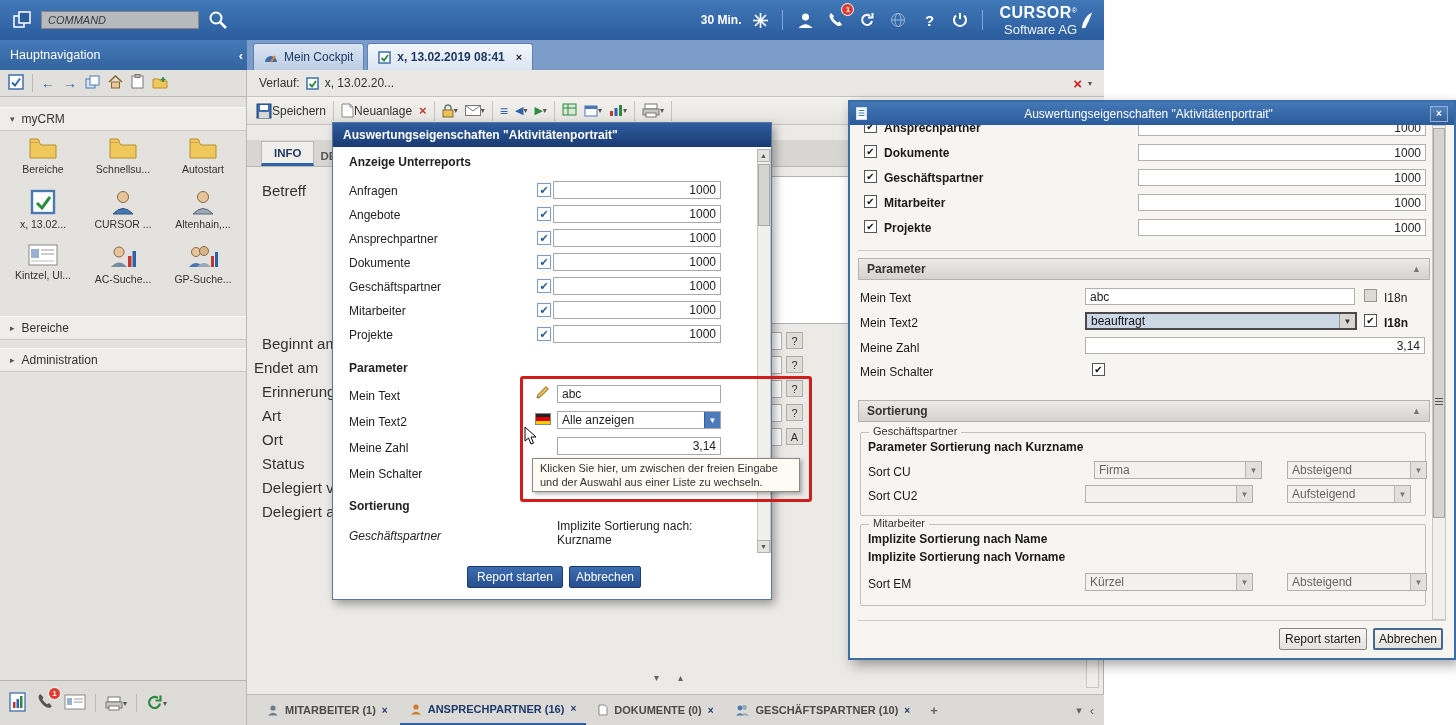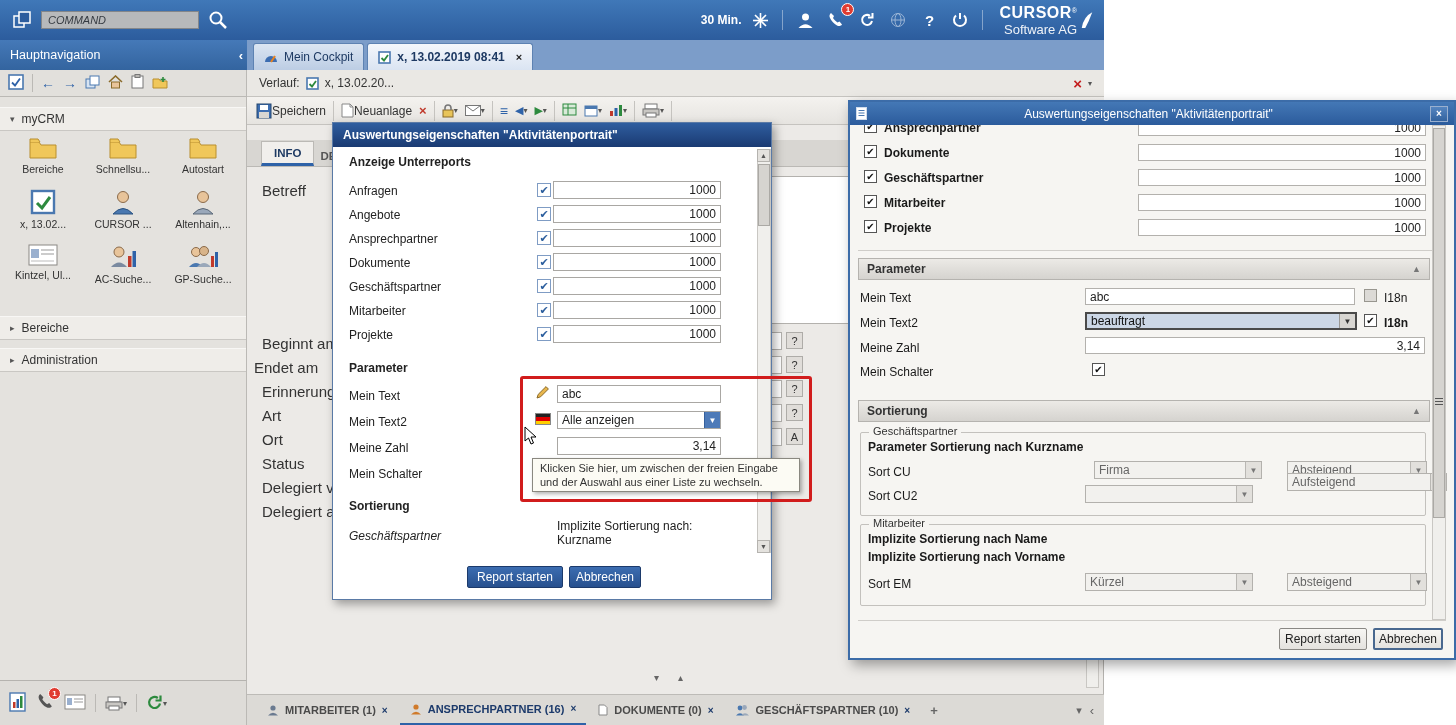--- a/index.html
+++ b/index.html
@@ -674,21 +674,21 @@
     </div>
     <div class="psel" style="left:437px;top:359px;width:140px">
       <span class="t">Absteigend</span>
         <span class="a">▼</span>
     </div>
     <span class="plabel" style="left:18px;top:387px">Sort CU2</span>
     <div class="psel" style="left:235px;top:383px;width:168px">
       <span class="t"></span>
         <span class="a">▼</span>
     </div>
-    <div class="psel" style="left:437px;top:371px;width:160px">
+    <div class="psel" style="left:437px;top:383px;width:124px">
       <span class="t">Aufsteigend</span>
         <span class="a">▼</span>
     </div>
 
     <div class="fieldset" style="left:10px;top:422px;width:566px;height:82px">
       <span class="lg">Mitarbeiter</span>
     </div>
     <span class="plabel b" style="left:18px;top:430px">Implizite Sortierung nach Name</span>
     <span class="plabel b" style="left:18px;top:448px">Implizite Sortierung nach Vorname</span>
     <span class="plabel" style="left:18px;top:475px">Sort EM</span>

